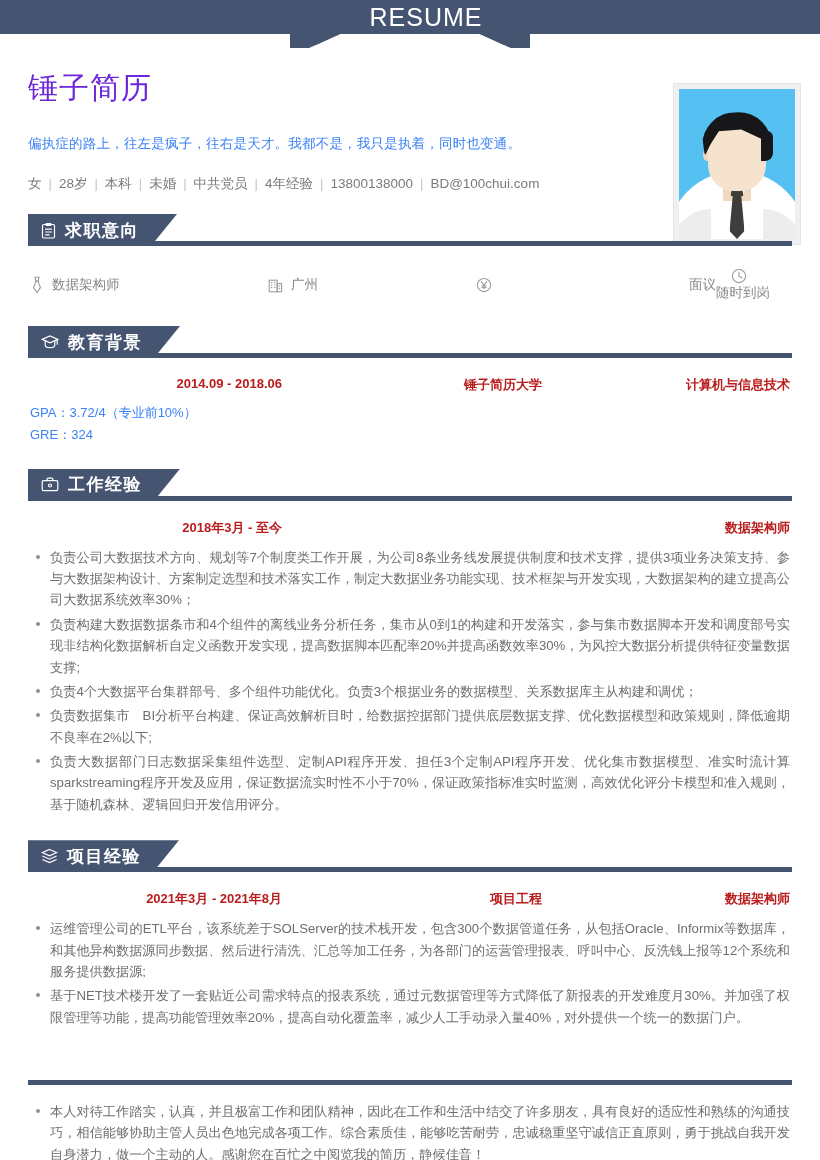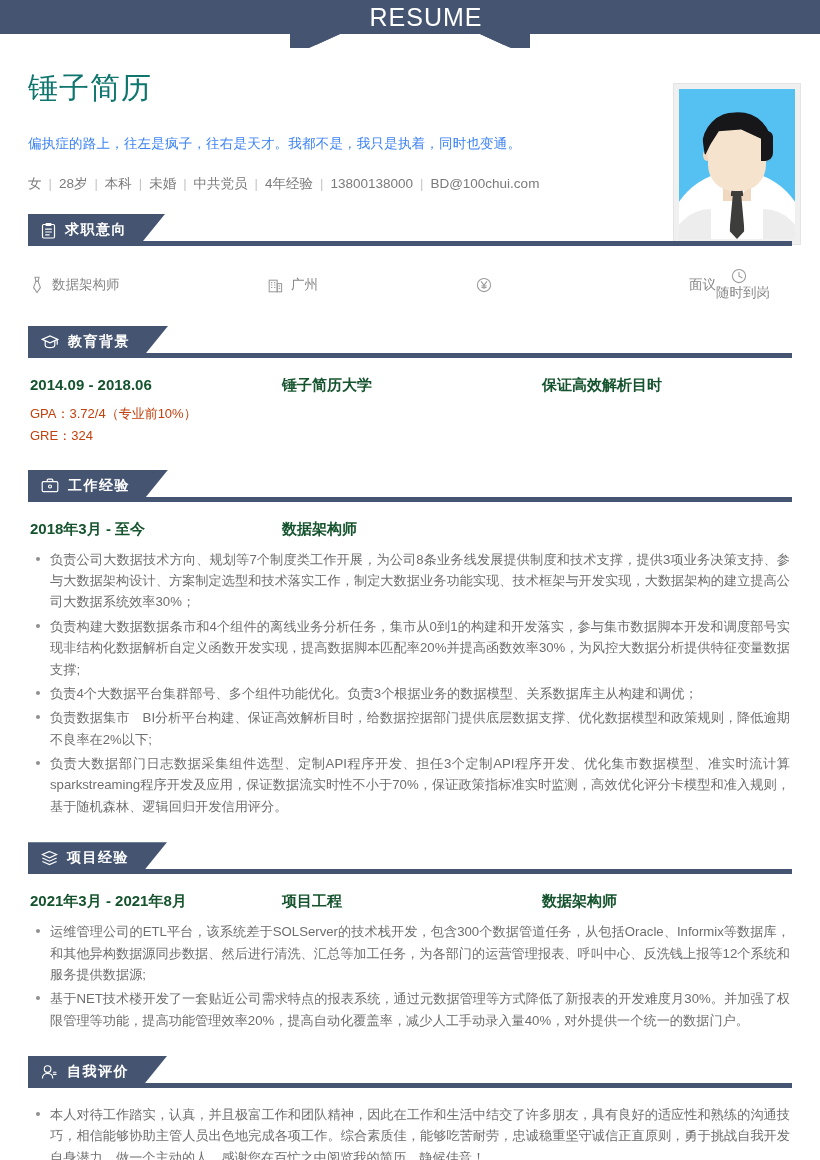--- a/index.html
+++ b/index.html
@@ -51,21 +51,21 @@
   }
 
   
   .identity {
     position: relative;
     padding: 34px 30px 0 28px;
     height: 180px;
   }
   .name {
     font-size: 30px;
-    color: #0f766e;
+    color: #6d28d9;
     font-weight: normal;
     letter-spacing: 1px;
   }
   .motto {
     margin-top: 26px;
     font-size: 13.5px;
     color: #3b82f6;
     letter-spacing: 0.2px;
   }
   .meta {
@@ -210,21 +210,21 @@
     background: #455571;
     color: #ffffff;
     display: flex;
     align-items: center;
     padding: 0 38px 0 13px;
     clip-path: polygon(0 0, 100% 0, calc(100% - 26px) 100%, 0 100%);
     z-index: 2;
   }
   .sec-tag .sec-icon { display: flex; align-items: center; margin-right: 9px; }
   .sec-tag .sec-title {
-    font-size: 14px;
+    font-size: 17px;
     font-weight: bold;
     letter-spacing: 1.5px;
     white-space: nowrap;
   }
   .sec-rule {
     position: absolute;
     left: 0; right: 0;
     bottom: 0;
     height: 5px;
     background: #455571;
@@ -241,33 +241,34 @@
   .intent-item { display: flex; align-items: center; }
   .intent-item .ii-icon { margin-right: 8px; display: flex; align-items: center; }
   .intent-item:nth-child(1) { width: 238px; }
   .intent-item:nth-child(2) { width: 208px; }
   .intent-item:nth-child(3) { width: 240px; justify-content: space-between; }
   .intent-item:nth-child(4) { width: auto; flex-direction: column; }
 
   
   .entry-head {
     display: flex;
-    font-size: 15px;
+    font-size: 13px;
     font-weight: bold;
-    color: #14532d;
+    color: #b91c1c;
     padding: 16px 2px 6px 2px;
+    text-align: right;
   }
   .entry-head .c1 { width: 252px; }
   .entry-head .c2 { width: 260px; }
   .entry-head .c3 { flex: 1; }
 
   .sub-lines { padding: 2px 2px 0 2px; }
   .sub-line {
     font-size: 13px;
-    color: #c2410c;
+    color: #3b82f6;
     line-height: 1.72;
   }
 
   ul.bullets { list-style: none; padding: 4px 2px 0 2px; margin: 0; }
   ul.bullets li {
     position: relative;
     padding-left: 20px;
     font-size: 13.2px;
     line-height: 1.62;
     color: #6e6e6e;
@@ -403,21 +404,21 @@
           </svg>
         </span>
         <span class="sec-title">教育背景</span>
       </div>
     </div>
 
     <div>
       <div class="entry-head">
         <div class="c1">2014.09 - 2018.06</div>
         <div class="c2">锤子简历大学</div>
-        <div class="c3">保证高效解析目时</div>
+        <div class="c3">计算机与信息技术</div>
       </div>
       <div class="sub-lines">
         <div class="sub-line">GPA：3.72/4（专业前10%）</div>
         <div class="sub-line">GRE：324</div>
       </div>
     </div>
   </div>
 
   <div class="gap-md"></div>
 
@@ -479,30 +480,20 @@
         <li>基于NET技术楼开发了一套贴近公司需求特点的报表系统，通过元数据管理等方式降低了新报表的开发难度月30%。并加强了权限管理等功能，提高功能管理效率20%，提高自动化覆盖率，减少人工手动录入量40%，对外提供一个统一的数据门户。</li>
       </ul>
     </div>
   </div>
 
   <div class="gap-md"></div>
 
   <div class="section">
     <div class="sec-head">
       <div class="sec-rule"></div>
-      <div class="sec-tag">
-        <span class="sec-icon">
-          <svg width="17" height="16" viewBox="0 0 17 16" fill="none" stroke="#ffffff" stroke-width="1.15">
-            <circle cx="6.6" cy="5" r="3.3"></circle>
-            <path d="M1.4 14.4 c0 -3 2.3 -5 5.2 -5 c2.9 0 5.2 2 5.2 5"></path>
-            <path d="M12.4 8.2 l2.6 0 M12.4 10.4 l2.6 0" stroke-linecap="round"></path>
-          </svg>
-        </span>
-        <span class="sec-title">自我评价</span>
-      </div>
     </div>
 
     <ul class="bullets" style="padding-top:14px">
       <li>本人对待工作踏实，认真，并且极富工作和团队精神，因此在工作和生活中结交了许多朋友，具有良好的适应性和熟练的沟通技巧，相信能够协助主管人员出色地完成各项工作。综合素质佳，能够吃苦耐劳，忠诚稳重坚守诚信正直原则，勇于挑战自我开发自身潜力，做一个主动的人。感谢您在百忙之中阅览我的简历，静候佳音！</li>
     </ul>
   </div>
 
 </div>
 
 </body></html>

